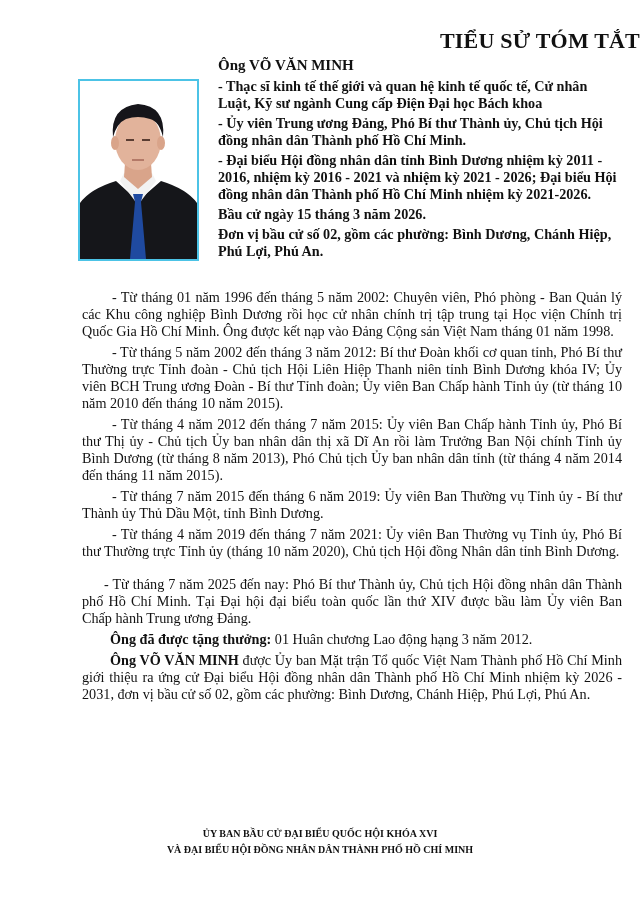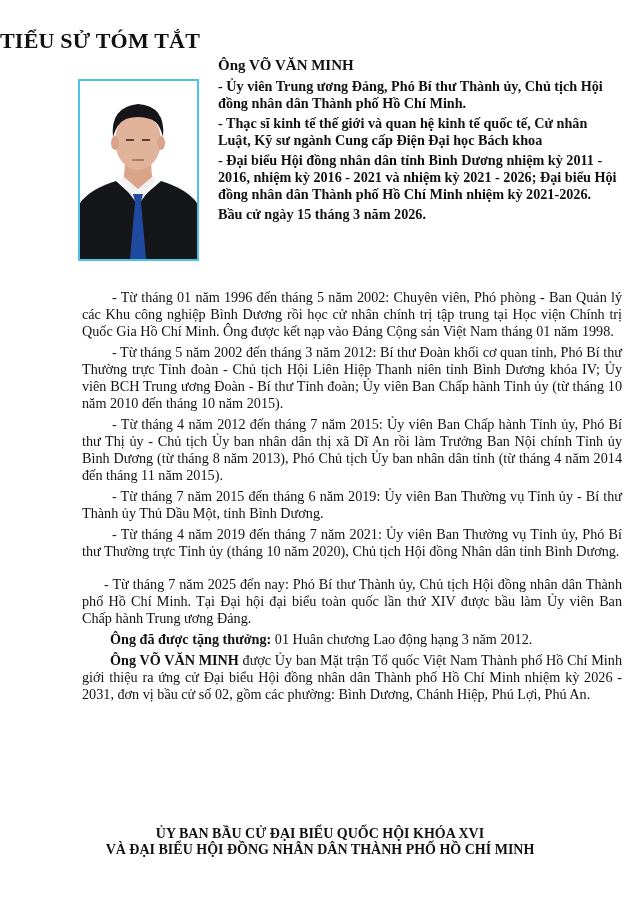--- a/index.html
+++ b/index.html
@@ -1,21 +1,21 @@
 <!DOCTYPE html>
 <html><head>
   <meta charset="utf-8">
   <style>
     html, body { margin: 0; padding: 0; background: #ffffff; }
     body {
       width: 640px; height: 905px; position: relative; overflow: hidden;
       font-family: "Liberation Serif", "DejaVu Serif", serif; color: #111;
     }
     .title {
-      position: absolute; left: 0; width: 640px; top: 28px; text-align: left;
+      position: absolute; left: 0; width: 640px; top: 28px; text-align: right;
       font-weight: bold; font-size: 22px; letter-spacing: 0.2px;
     }
     .photo {
       position: absolute; left: 78px; top: 79px; width: 117px; height: 178px;
       border: 2px solid #4cc3e6; background: #ffffff; overflow: hidden;
     }
     .summary {
       position: absolute; left: 218px; top: 57px; width: 400px;
       font-weight: bold; font-size: 14.2px; line-height: 17px;
     }
@@ -24,21 +24,21 @@
     .body {
       position: absolute; left: 82px; top: 289px; width: 540px;
       font-size: 14.2px; line-height: 17px; text-align: justify;
     }
     .body p { margin: 0 0 4px 0; text-indent: 28px; }
     .body p.wide { text-indent: 30px; }
     .body p.less { text-indent: 22px; margin-top: 16px; }
     .body b { font-weight: bold; }
     .footer {
       position: absolute; left: 0; width: 640px; top: 826px; text-align: center;
-      font-weight: bold; font-size: 14px; line-height: 16px;
+      font-weight: bold; font-size: 10px; line-height: 16px;
     }
     .footer div { white-space: nowrap; }
   </style>
 </head>
 <body>
 
 <div class="title">TIỂU SỬ TÓM TẮT</div>
 
 <div class="photo">
   <svg width="117" height="178" viewBox="0 0 117 178">
@@ -61,24 +61,25 @@
 
     <rect x="46" y="58" width="8" height="2" fill="#5a3d32"></rect>
     <rect x="62" y="58" width="8" height="2" fill="#5a3d32"></rect>
 
     <rect x="52" y="78" width="12" height="2" fill="#b47a68"></rect>
   </svg>
 </div>
 
 <div class="summary">
   <p class="name">Ông VÕ VĂN MINH</p>
+  <p>- Thạc sĩ kinh tế thế giới và quan hệ kinh tế quốc tế, Cử nhân Luật, Kỹ sư ngành Cung cấp Điện Đại học Bách khoa</p>
   <p>- Ủy viên Trung ương Đảng, Phó Bí thư Thành ủy, Chủ tịch Hội đồng nhân dân Thành phố Hồ Chí Minh.</p>
-  <p>- Thạc sĩ kinh tế thế giới và quan hệ kinh tế quốc tế, Cử nhân Luật, Kỹ sư ngành Cung cấp Điện Đại học Bách khoa</p>
   <p>- Đại biểu Hội đồng nhân dân tỉnh Bình Dương nhiệm kỳ 2011 - 2016, nhiệm kỳ 2016 - 2021 và nhiệm kỳ 2021 - 2026; Đại biểu Hội đồng nhân dân Thành phố Hồ Chí Minh nhiệm kỳ 2021-2026.</p>
   <p>Bầu cử ngày 15 tháng 3 năm 2026.</p>
+  <p>Đơn vị bầu cử số 02, gồm các phường: Bình Dương, Chánh Hiệp, Phú Lợi, Phú An.</p>
 </div>
 
 <div class="body">
   <p class="wide">- Từ tháng 01 năm 1996 đến tháng 5 năm 2002: Chuyên viên, Phó phòng - Ban Quản lý các Khu công nghiệp Bình Dương rồi học cử nhân chính trị tập trung tại Học viện Chính trị Quốc Gia Hồ Chí Minh. Ông được kết nạp vào Đảng Cộng sản Việt Nam tháng 01 năm 1998.</p>
   <p class="wide">- Từ tháng 5 năm 2002 đến tháng 3 năm 2012: Bí thư Đoàn khối cơ quan tỉnh, Phó Bí thư Thường trực Tỉnh đoàn - Chủ tịch Hội Liên Hiệp Thanh niên tỉnh Bình Dương khóa IV; Ủy viên BCH Trung ương Đoàn - Bí thư Tỉnh đoàn; Ủy viên Ban Chấp hành Tỉnh ủy (từ tháng 10 năm 2010 đến tháng 10 năm 2015).</p>
   <p class="wide">- Từ tháng 4 năm 2012 đến tháng 7 năm 2015: Ủy viên Ban Chấp hành Tỉnh ủy, Phó Bí thư Thị ủy - Chủ tịch Ủy ban nhân dân thị xã Dĩ An rồi làm Trưởng Ban Nội chính Tỉnh ủy Bình Dương (từ tháng 8 năm 2013), Phó Chủ tịch Ủy ban nhân dân tỉnh (từ tháng 4 năm 2014 đến tháng 11 năm 2015).</p>
   <p class="wide">- Từ tháng 7 năm 2015 đến tháng 6 năm 2019: Ủy viên Ban Thường vụ Tỉnh ủy - Bí thư Thành ủy Thủ Dầu Một, tỉnh Bình Dương.</p>
   <p class="wide">- Từ tháng 4 năm 2019 đến tháng 7 năm 2021: Ủy viên Ban Thường vụ Tỉnh ủy, Phó Bí thư Thường trực Tỉnh ủy (tháng 10 năm 2020), Chủ tịch Hội đồng Nhân dân tỉnh Bình Dương.</p>
   <p class="less">- Từ tháng 7 năm 2025 đến nay: Phó Bí thư Thành ủy, Chủ tịch Hội đồng nhân dân Thành phố Hồ Chí Minh. Tại Đại hội đại biểu toàn quốc lần thứ XIV được bầu làm Ủy viên Ban Chấp hành Trung ương Đảng.</p>
   <p><b>Ông đã được tặng thưởng:</b><span> 01 Huân chương Lao động hạng 3 năm 2012.</span></p>

